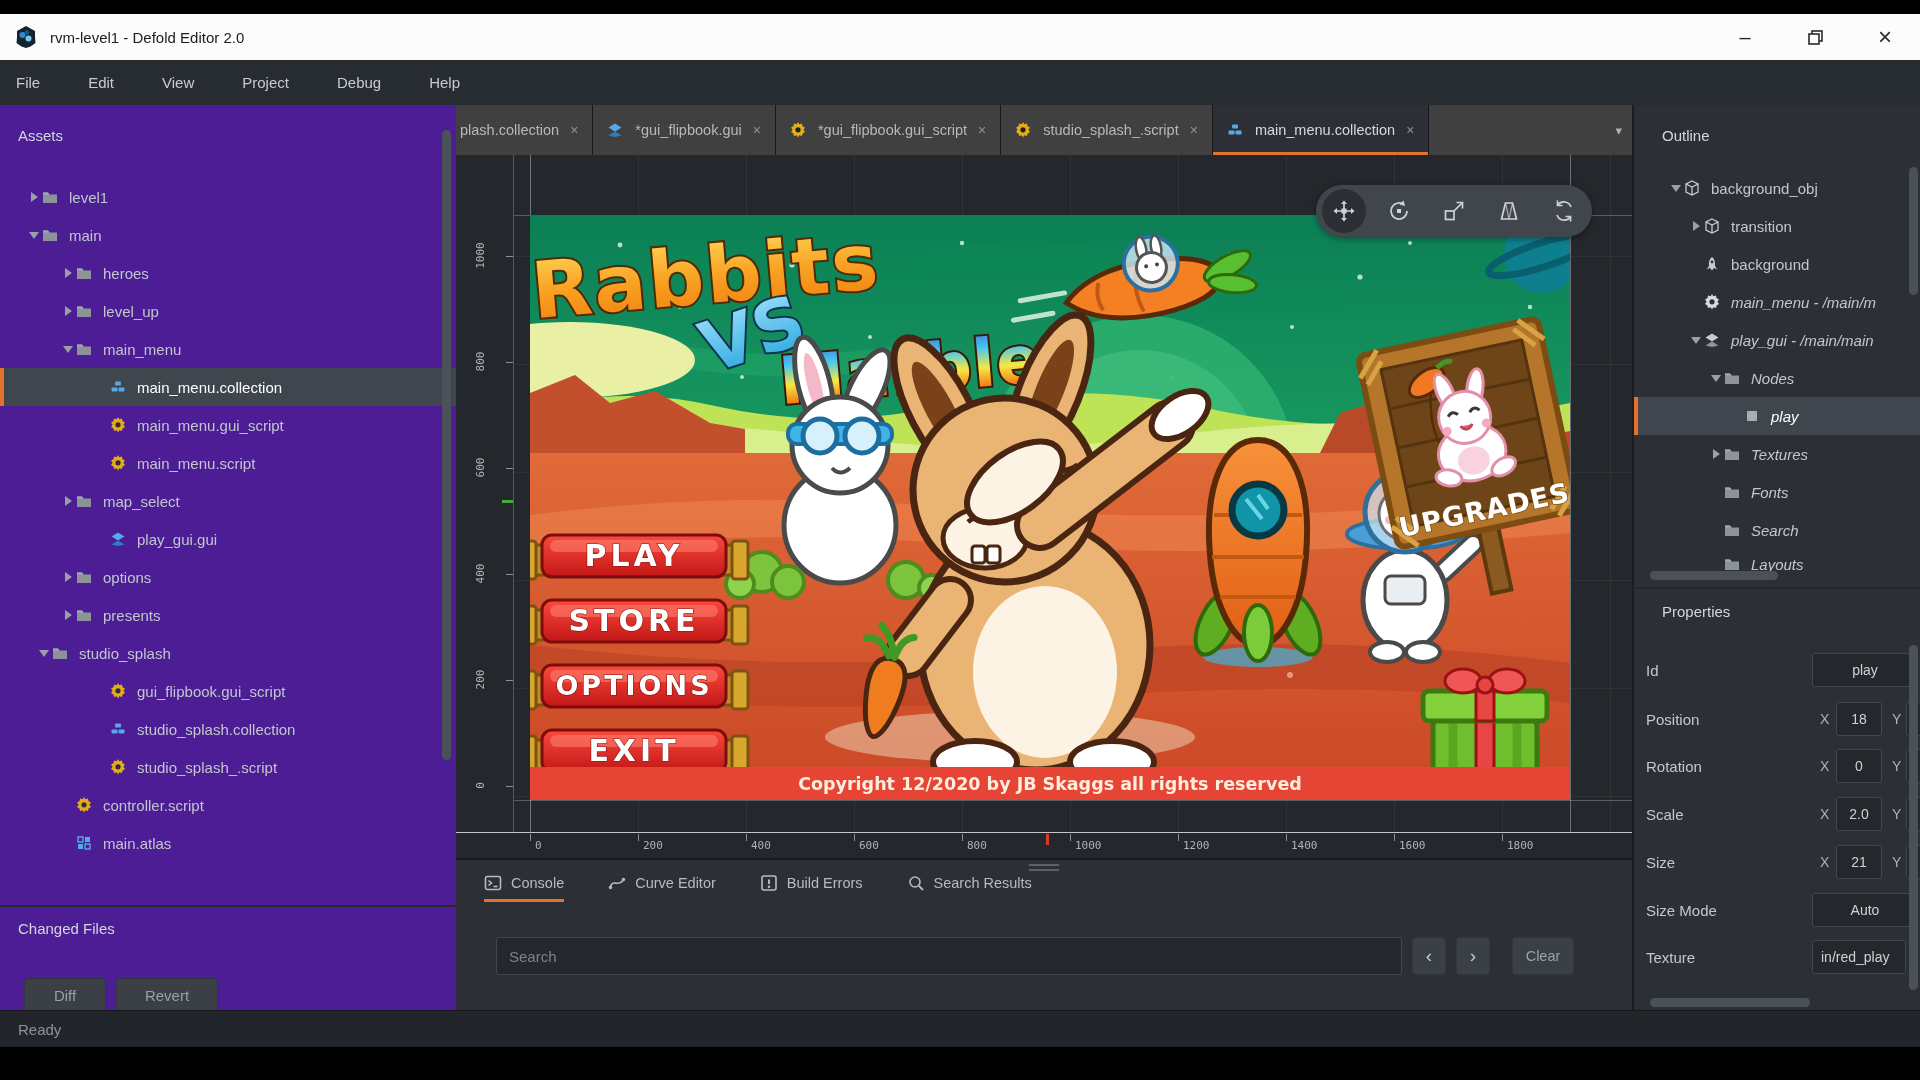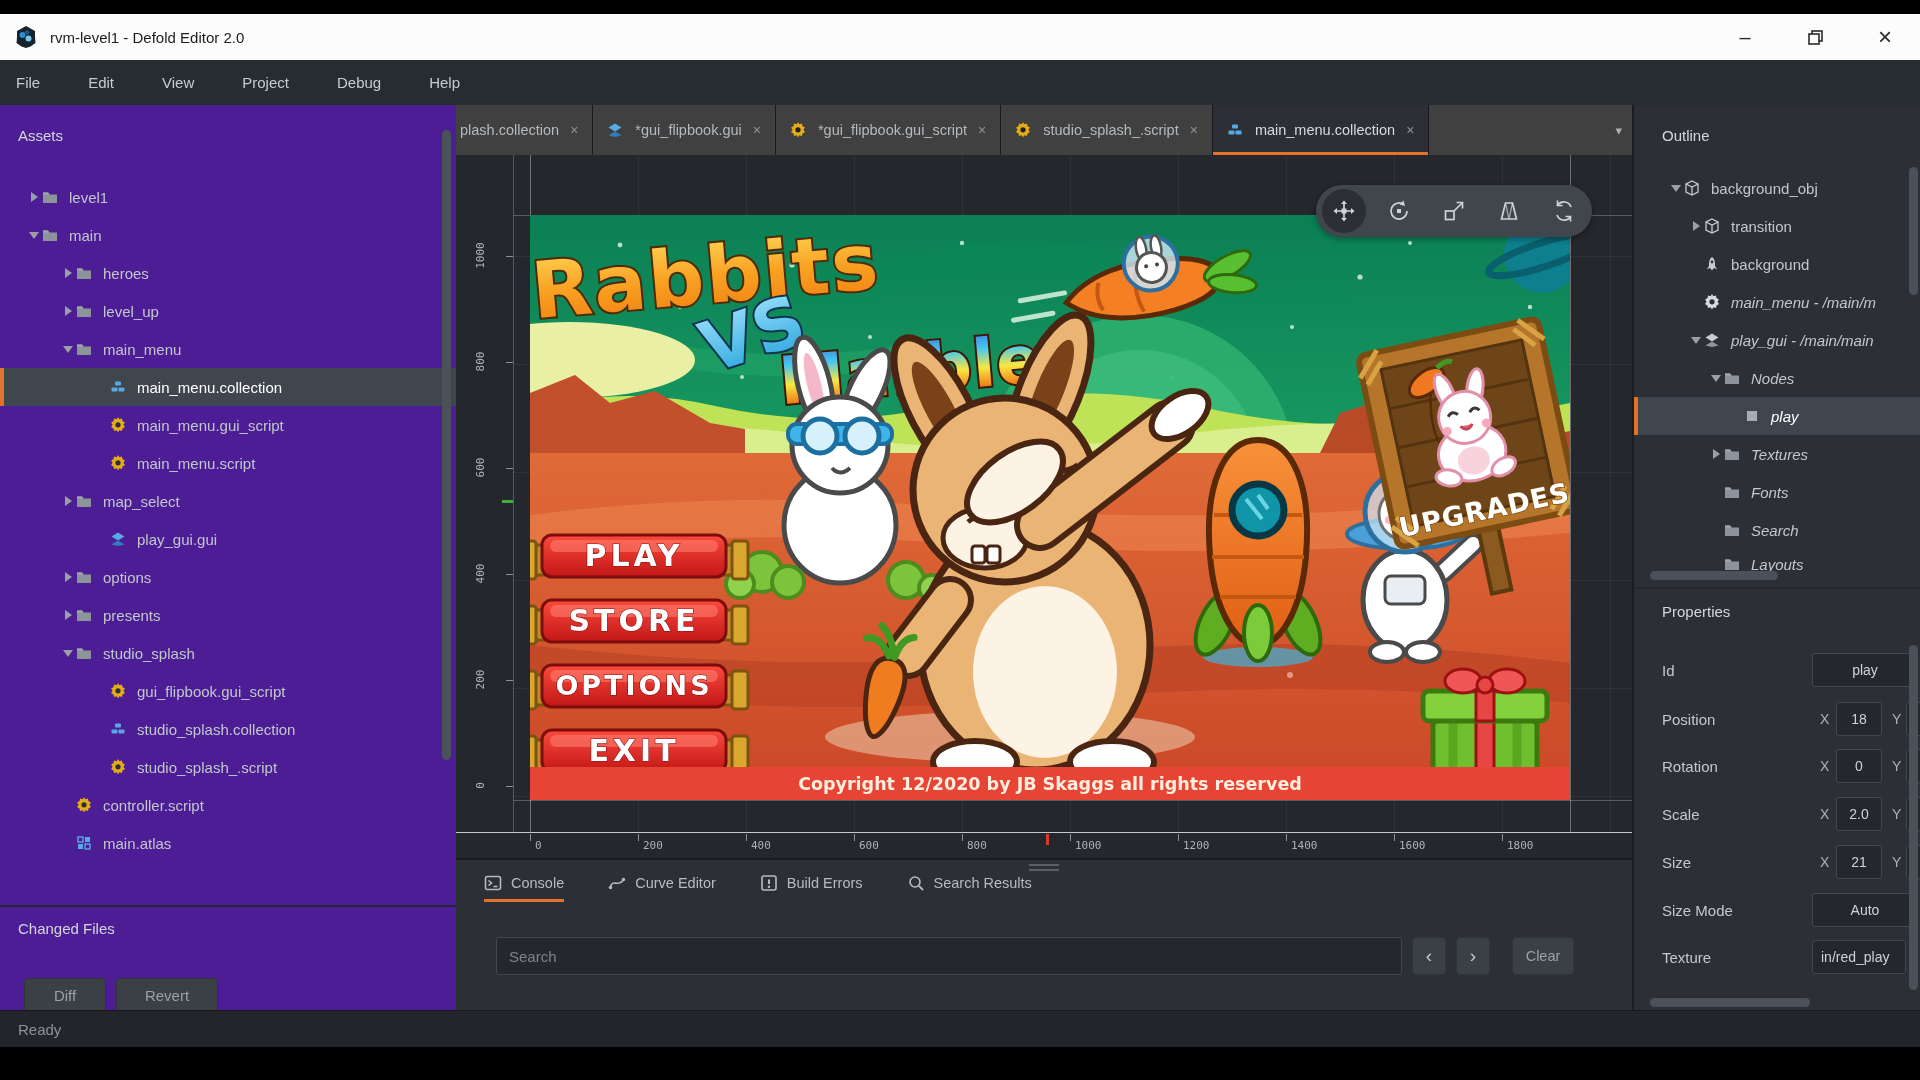--- a/index.html
+++ b/index.html
@@ -72,21 +72,21 @@
   .ctab{display:flex;align-items:center;gap:9px;font-size:14.5px;color:#b6bbc0;padding-bottom:10px;}
   .ctab svg{width:18px;height:18px;}
   .ctab.active{box-shadow:inset 0 -3px 0 #e4722d;text-align:center;}
   .searchrow{position:absolute;left:40px;top:76px;height:40px;display:flex;align-items:center;}
   .searchinput{width:906px;height:38px;background:#24282c;border:1px solid #42474d;border-radius:3px;color:#c6cbd0;font-size:15px;padding:0 12px;box-sizing:border-box;font-family:"Liberation Sans",sans-serif;}
   .searchinput::placeholder{color:#7d838a;}
   .navbtn{width:32px;height:36px;margin-left:10px;font-size:19px;color:#c6cbd0;}
   .clearbtn{width:60px;height:36px;margin-left:22px;font-size:14.5px;}
   
   .prow{position:absolute;left:0;width:288px;height:36px;display:flex;align-items:center;}
-  .plabel{margin-left:28px;font-size:15px;color:#c3c8cd;}
+  .plabel{margin-left:12px;font-size:15px;color:#c3c8cd;}
   .pbox{position:absolute;height:34px;background:#24282c;border:1px solid #42474d;border-radius:3px;display:flex;align-items:center;justify-content:center;font-size:14px;color:#cdd2d7;box-sizing:border-box;overflow:hidden;white-space:nowrap;}
   .axis{position:absolute;font-size:14px;color:#aeb4ba;}
   svg text{font-family:"DejaVu Sans",sans-serif;}
 </style>
 </head>
 <body>
 
 <div class="screen">
 
   <div class="titlebar">
@@ -265,21 +265,21 @@
           </span>
         <span class="ic">
             <svg viewBox="0 0 16 16">
               <path d="M1 3.5h5l1.6 2H15V14H1z" fill="#8d939a"></path>
               <path d="M1 3.5h5l1.6 2H1z" fill="#a2a8ae"></path>
             </svg>
           </span>
         <span class="lbl">presents</span>
       </div>
 
-      <div class="trow" style="padding-left:60px">
+      <div class="trow" style="padding-left:36px">
         <span class="arr">
             <span class="tri-d"></span>
           </span>
         <span class="ic">
             <svg viewBox="0 0 16 16">
               <path d="M1 3.5h5l1.6 2H15V14H1z" fill="#8d939a"></path>
               <path d="M1 3.5h5l1.6 2H1z" fill="#a2a8ae"></path>
             </svg>
           </span>
         <span class="lbl">studio_splash</span>

